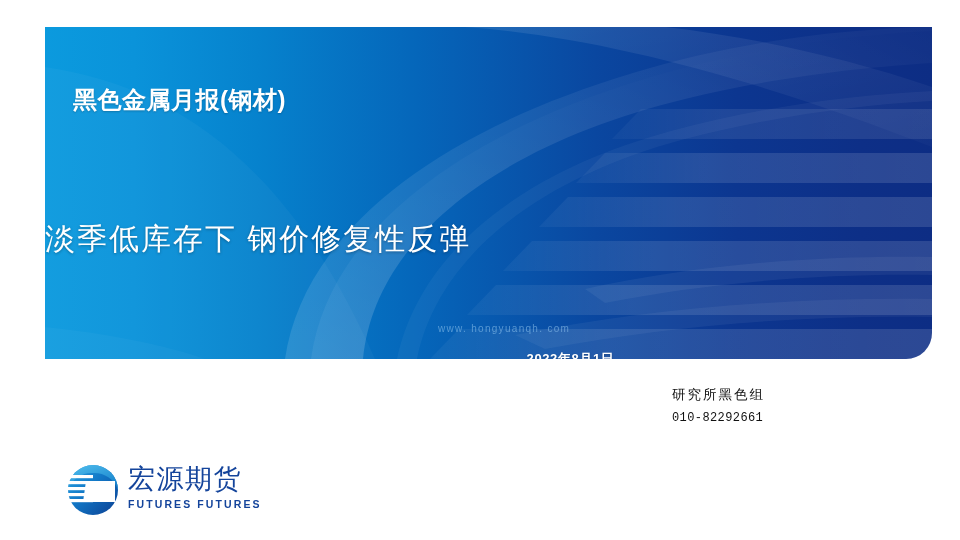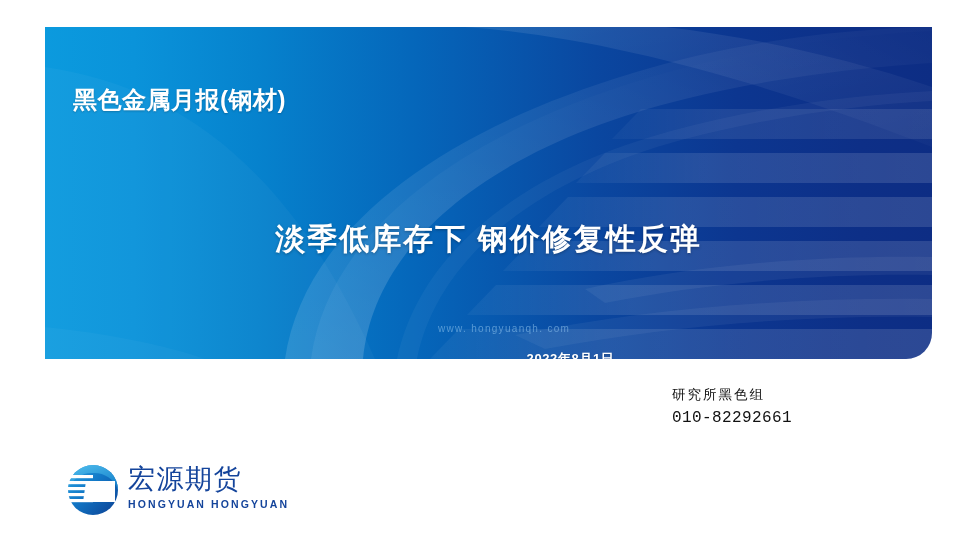--- a/index.html
+++ b/index.html
@@ -63,24 +63,24 @@
     letter-spacing: 0.5px;
     white-space: nowrap;
     text-shadow: 0 1px 2px rgba(0,0,0,0.22);
   }
 
   .hero-headline {
     position: absolute;
     left: 0;
     right: 0;
     top: 192px;
-    text-align: center;
+    text-align: left;
     color: #ffffff;
     font-size: 30px;
-    font-weight: bold;
+    font-weight: normal;
     letter-spacing: 2px;
     white-space: nowrap;
     text-shadow: 0 1px 3px rgba(0,0,0,0.30);
   }
 
   .hero-watermark {
     position: absolute;
     left: 393px;
     top: 296px;
     color: rgba(150, 200, 240, 0.55);
@@ -110,21 +110,21 @@
     left: 672px;
     top: 385px;
     color: #111111;
     font-family: Liberation Mono, monospace;
     font-size: 14px;
     line-height: 22px;
     letter-spacing: 0.6px;
     white-space: nowrap;
   }
   .contact .dept { font-size: 13.5px; letter-spacing: 2px; }
-  .contact .phone { font-size: 16px; letter-spacing: 0.4px; }
+  .contact .phone { font-size: 12px; letter-spacing: 0.4px; }
 
   
   .logo {
     position: absolute;
     left: 62px;
     top: 462px;
     width: 230px;
     height: 58px;
   }
   .logo-mark {
@@ -253,17 +253,17 @@
         <rect x="1" y="23" width="30" height="3.2"></rect>
         <rect x="2" y="29" width="29" height="3.2"></rect>
         <rect x="4" y="35" width="27" height="3.2"></rect>
       </g>
 
       <polygon points="24,17 53,17 53,38 21,38" fill="#ffffff"></polygon>
     </svg>
 
     <div class="logo-text">
       <div class="logo-cn">宏源期货</div>
-      <div class="logo-en">HONGYUAN HONGYUAN</div>
+      <div class="logo-en">FUTURES FUTURES</div>
     </div>
   </div>
 
 </div>
 
 </body></html>

